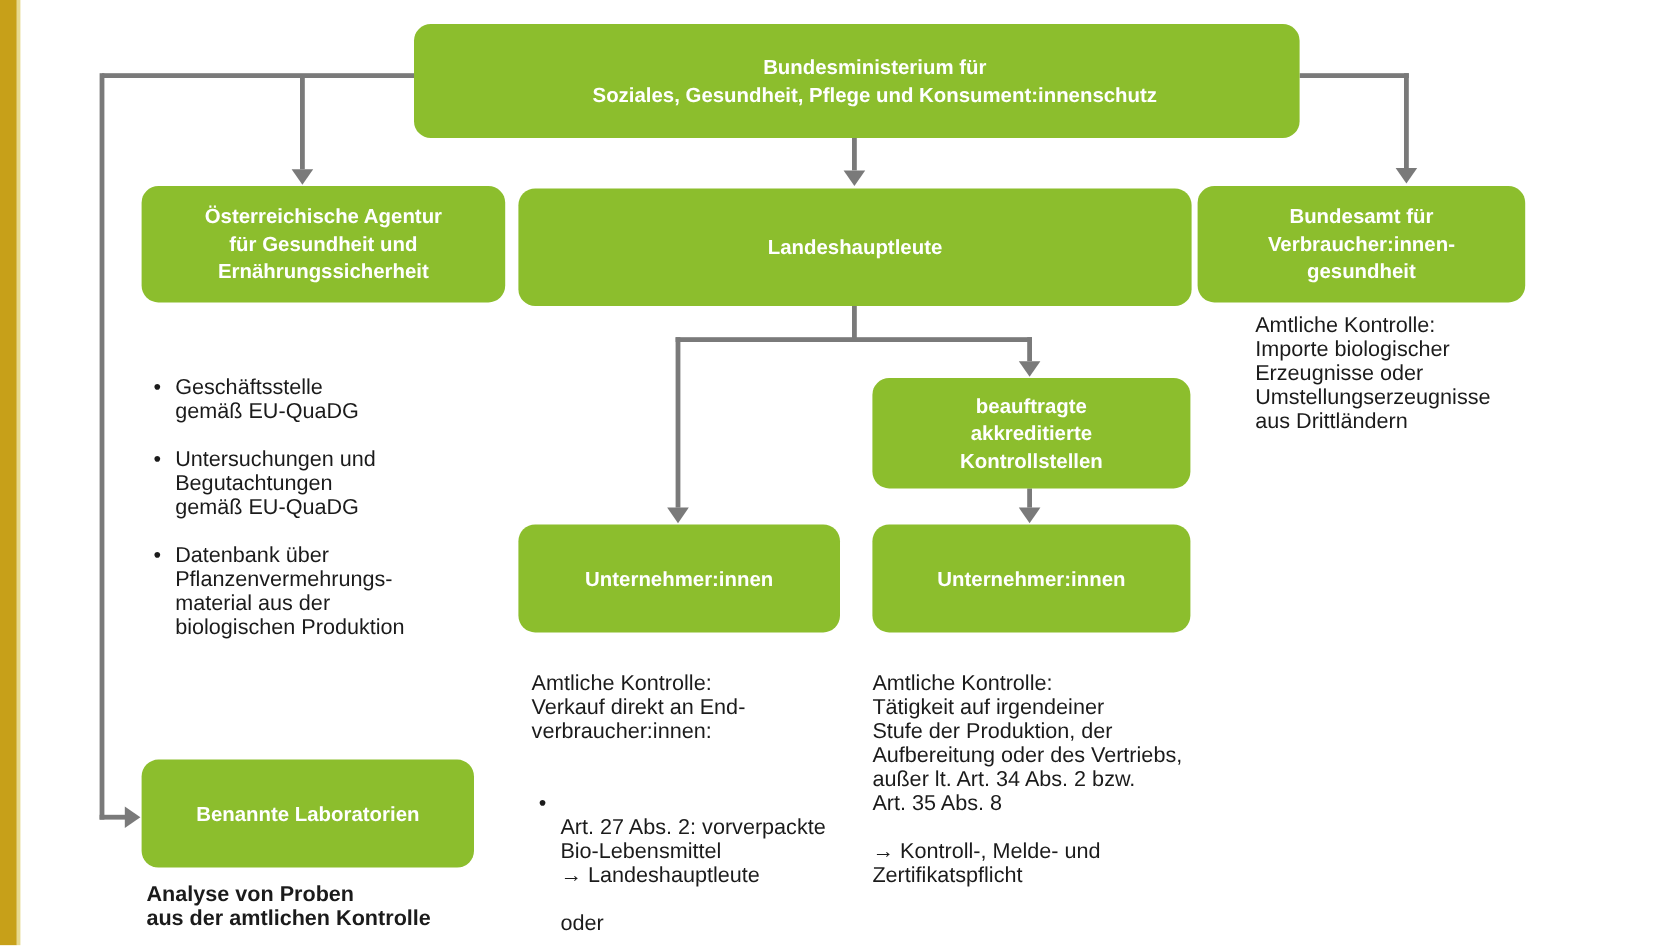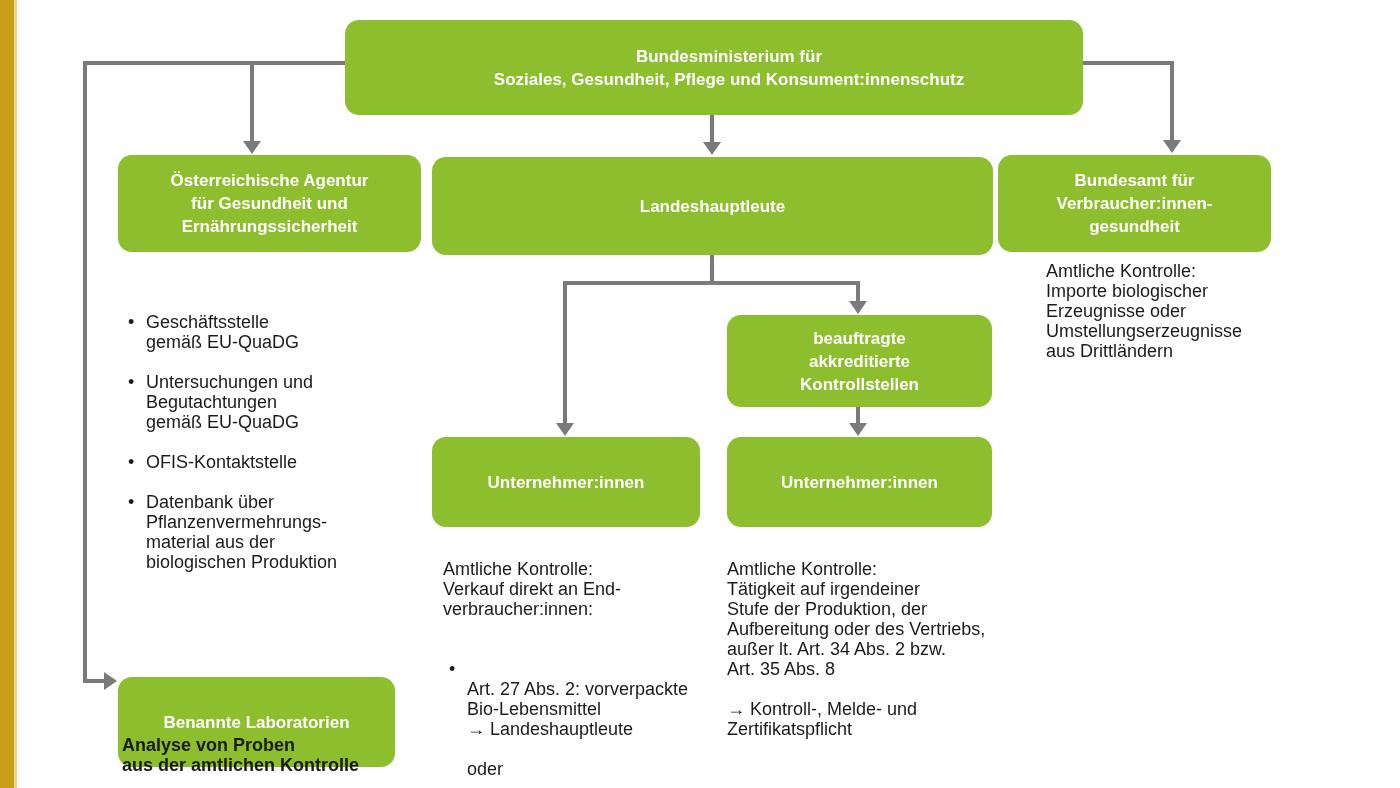--- a/index.html
+++ b/index.html
@@ -39,21 +39,21 @@
             border-left:13px solid var(--line);}
 
   
   #box-ministry{left:345px;top:20px;width:738px;height:95px;padding-left:40px;}
   #box-ages{left:118px;top:155px;width:303px;height:97px;}
   #box-lh{left:432px;top:157px;width:561px;height:98px;}
   #box-ks{left:727px;top:315px;width:265px;height:92px;font-size:17px;}
   #box-ul{left:432px;top:437px;width:268px;height:90px;}
   #box-ur{left:727px;top:437px;width:265px;height:90px;}
   #box-bva{left:998px;top:155px;width:273px;height:97px;}
-  #box-labs{left:118px;top:633px;width:277px;height:90px;margin-top:44px;}
+  #box-labs{left:118px;top:633px;width:277px;height:90px;}
 
   
   #note-ages{left:122px;top:272px;width:300px;}
   #note-labs{left:122px;top:735px;width:300px;font-weight:bold;}
   #note-ul{left:443px;top:539px;width:288px;}
   #note-ur{left:727px;top:539px;width:292px;}
   #note-bva{left:1046px;top:261px;width:270px;}
 </style>
 </head>
 <body>
@@ -103,21 +103,20 @@
 gesundheit</div>
   <div class="node" id="box-labs">Benannte Laboratorien</div>
 
   <div class="note" id="note-ages">
     <ul class="blist">
       <li>Geschäftsstelle
 gemäß EU-QuaDG</li>
       <li>Untersuchungen und
 Begutachtungen
 gemäß EU-QuaDG</li>
-      <li>OFIS-Kontaktstelle</li>
       <li>Datenbank über
 Pflanzenvermehrungs-
 material aus der
 biologischen Produktion</li>
     </ul>
   </div>
 
   <div class="note" id="note-labs">Analyse von Proben
 aus der amtlichen Kontrolle</div>
 

